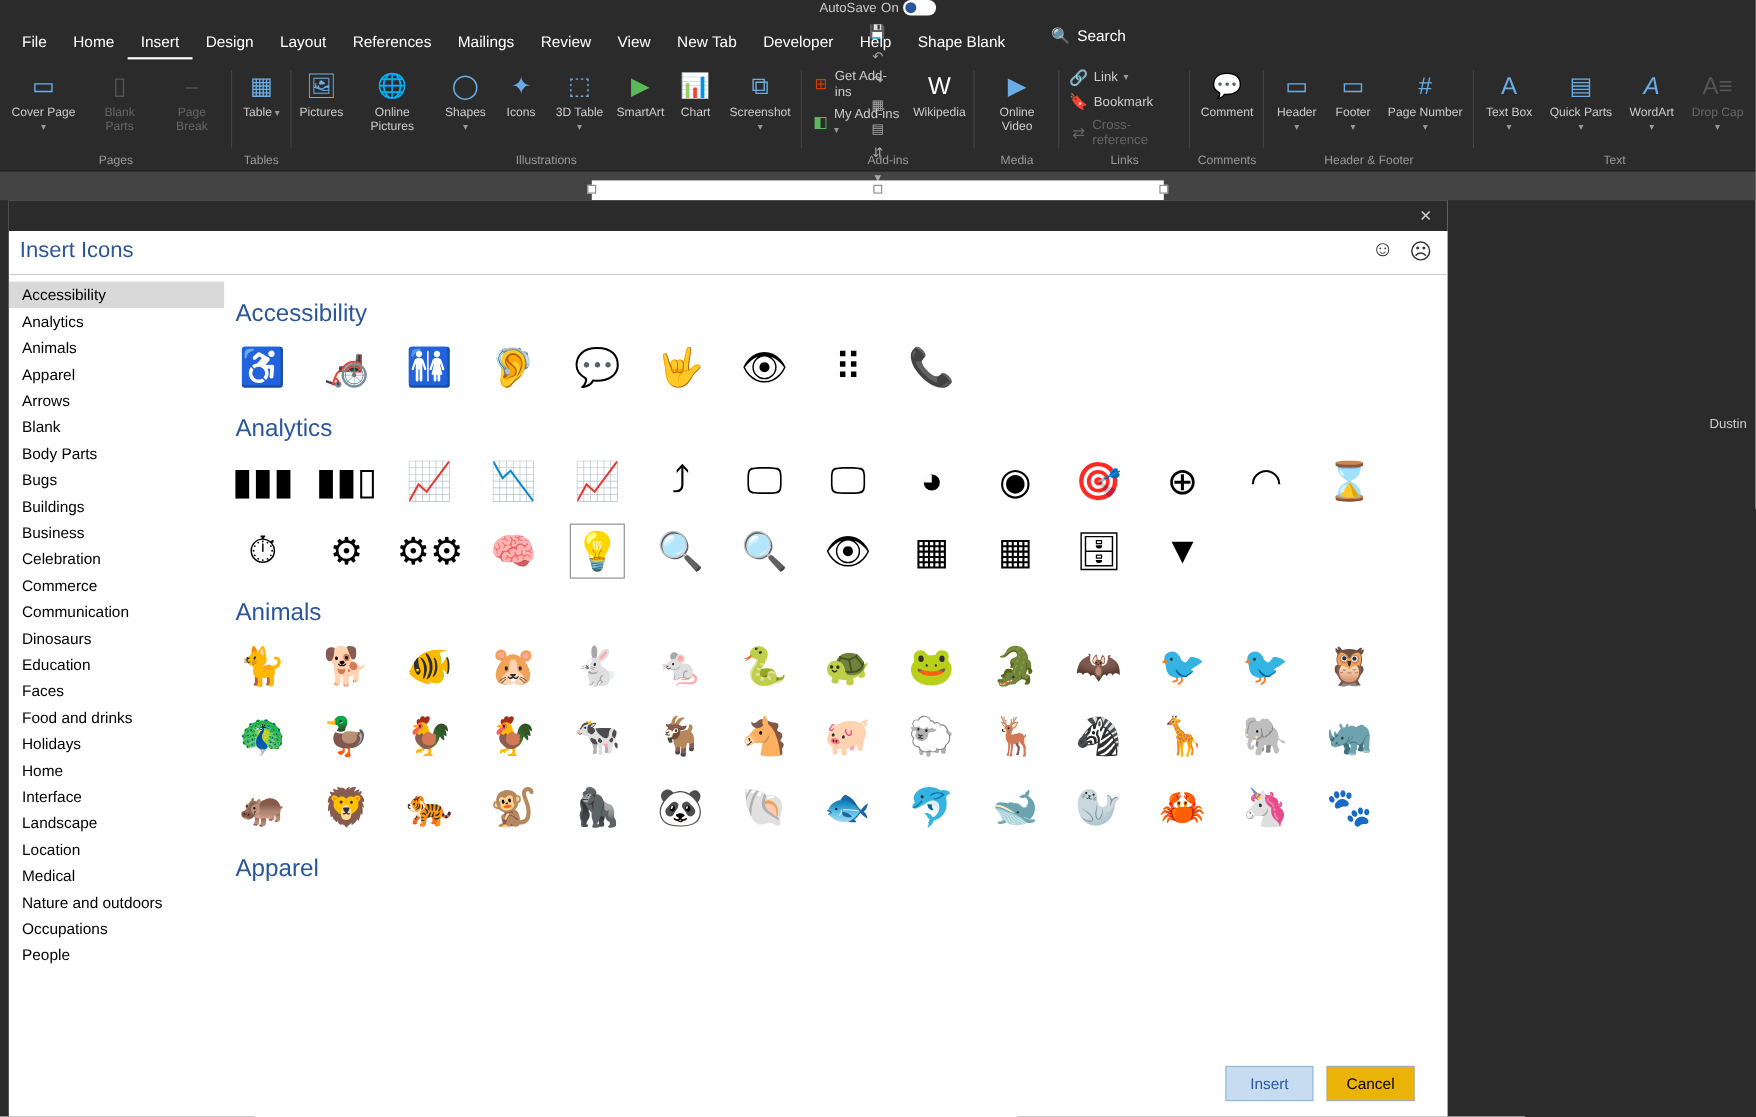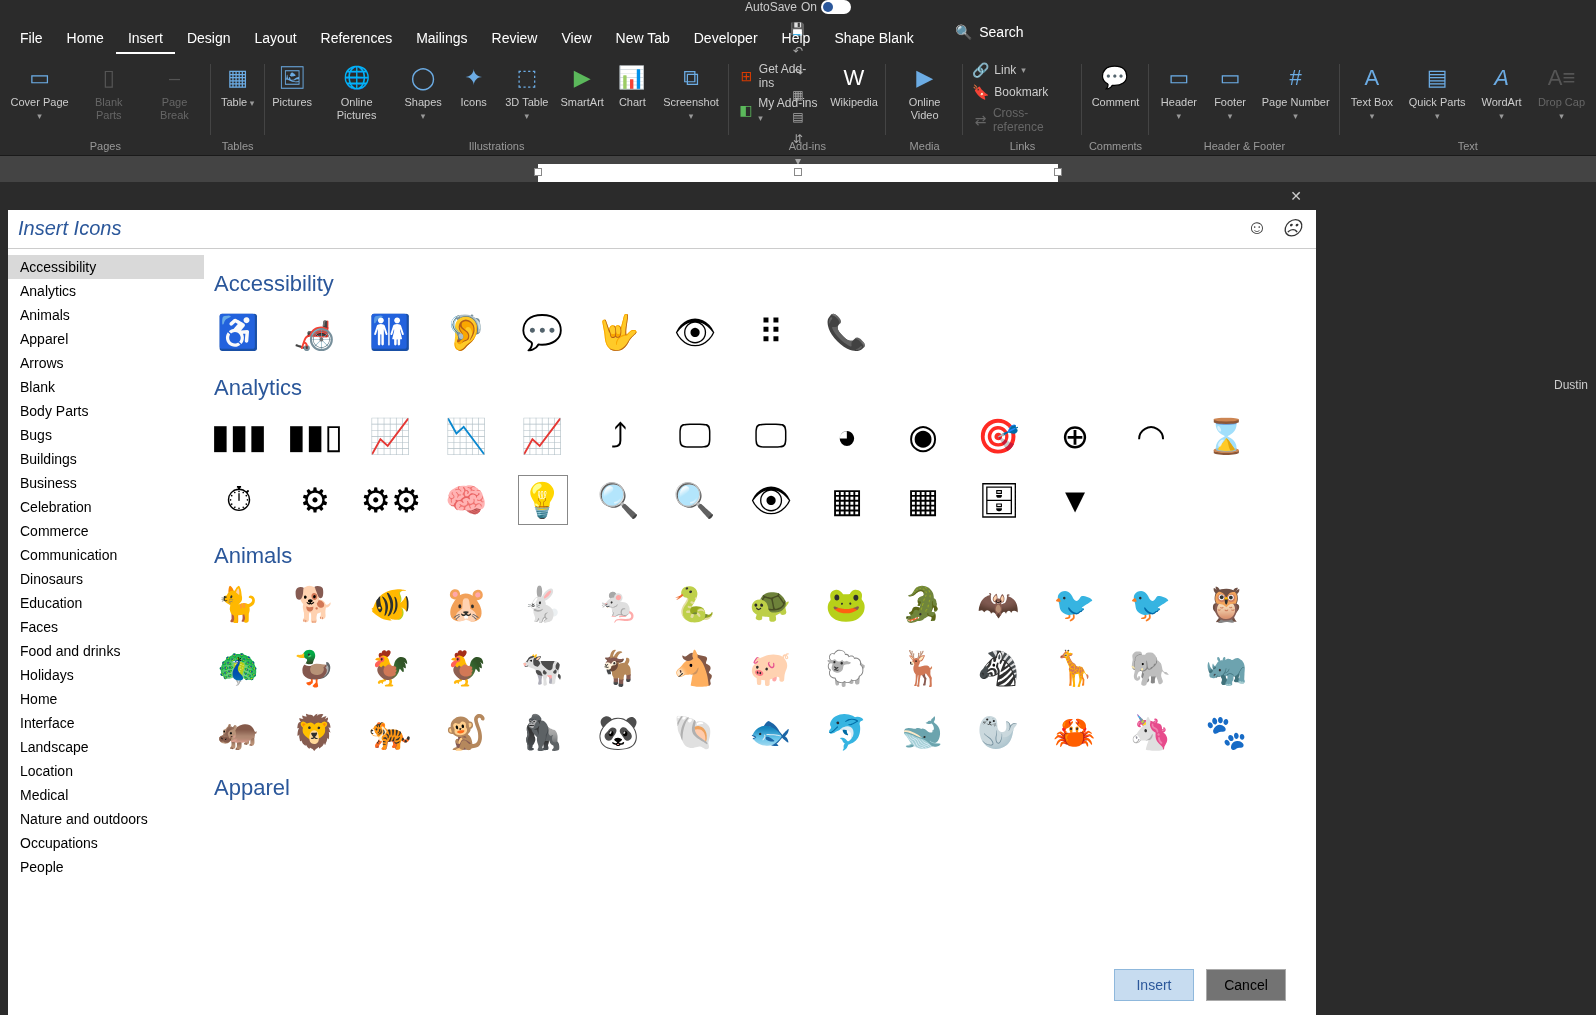--- a/index.html
+++ b/index.html
@@ -36,34 +36,34 @@
 .docarea { background:#444; height:26px; display:flex; justify-content:center; align-items:flex-end; }
 .docpage { width:520px; height:18px; background:#fff; position:relative; }
 .docpage .handle { width:8px;height:8px;border:1px solid #888;background:#fff;position:absolute; }
 .docpage .handle.l { left:-4px; top:4px; }
 .docpage .handle.r { right:-4px; top:4px; }
 .docpage .handle.m { left:50%; top:4px; transform:translateX(-50%); }
 
 .dialog-overlay { position:absolute; top:182px; left:8px; right:280px; bottom:0; background:#fff; color:#000; display:flex; flex-direction:column; }
 .dialog-titlebar { height:28px; background:#2b2b2b; display:flex; justify-content:flex-end; align-items:center; padding:0 6px; }
 .dialog-close { color:#ccc; font-size:14px; padding:4px 8px; cursor:pointer; }
-.dialog-header { display:flex; align-items:center; justify-content:space-between; padding: 6px 14px 8px 10px; border-bottom:1px solid #ccc;font-style:italic; }
+.dialog-header { display:flex; align-items:center; justify-content:space-between; padding: 6px 14px 8px 10px; border-bottom:1px solid #ccc; }
 .dialog-header .title { color:#2b579a; font-size:20px; }
 .dialog-header .feedback { display:flex; gap:14px; font-size:20px; color:#333; }
 .dialog-body { flex:1; display:flex; overflow:hidden; }
 .category-sidebar { width:196px; overflow-y:auto; padding: 6px 0; }
 .category-sidebar .cat { padding: 4px 12px; font-size:14px; cursor:pointer; }
 .category-sidebar .cat.active { background:#d9d9d9; }
 .icon-panel { flex:1; overflow-y:auto; padding: 10px 18px 10px 10px; position:relative; }
 .icon-panel .section-title { color:#2b579a; font-size:22px; margin: 12px 0 10px 0; }
 .icon-grid { display:flex; flex-wrap:wrap; gap: 14px 26px; margin-bottom: 18px; }
 .icon-cell { width:50px; height:50px; display:flex; align-items:center; justify-content:center; font-size:34px; color:#000; cursor:pointer; }
 .icon-cell.selected { border:1px solid #888; }
 .dialog-footer { height:60px; display:flex; justify-content:flex-end; align-items:center; gap:12px; padding: 0 30px; }
-.dialog-footer button { min-width:80px; height:32px; font-size:14px; border:1px solid #aaa; background:#737373; cursor:pointer; }
+.dialog-footer button { min-width:80px; height:32px; font-size:14px; border:1px solid #aaa; background:#eab308; cursor:pointer; }
 .dialog-footer button.primary { background:#c7dcf0; border-color:#8fb8dc; color:#2b579a; }
 
 .caret::after { content:" ▾"; font-size:9px; color:#999; }
 </style>
 </head>
 <body>
 
 <div class="titlebar">
   <div class="autosave-toggle">
     <span>AutoSave</span>

